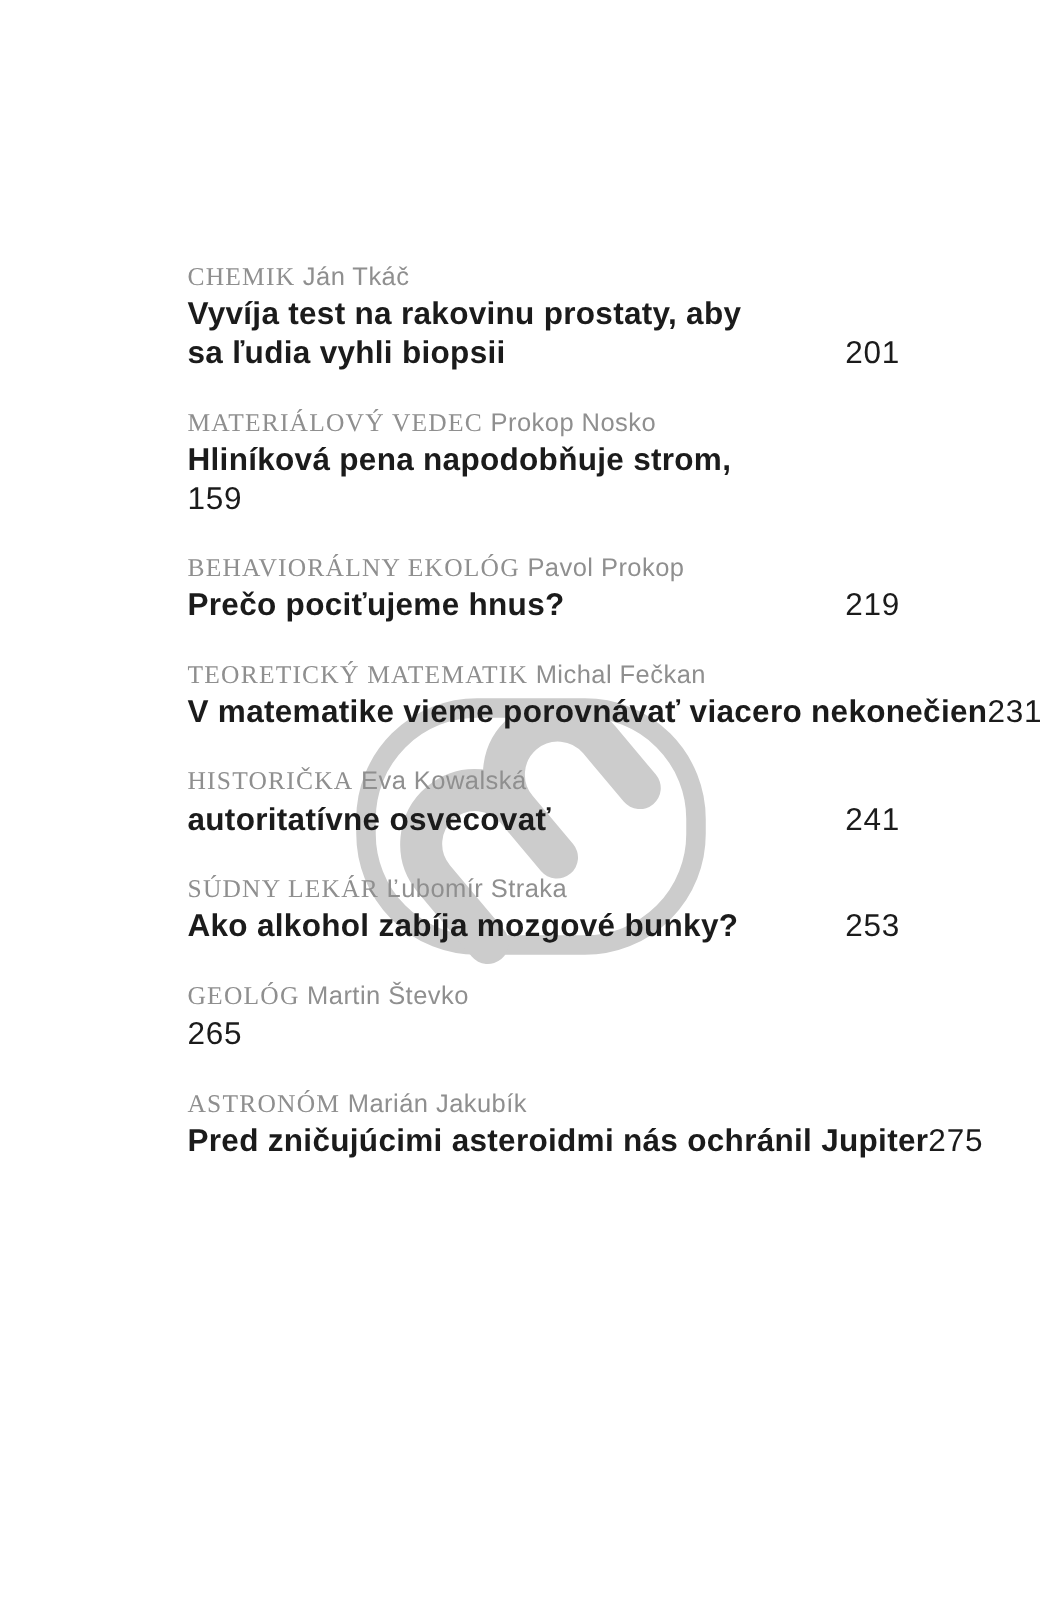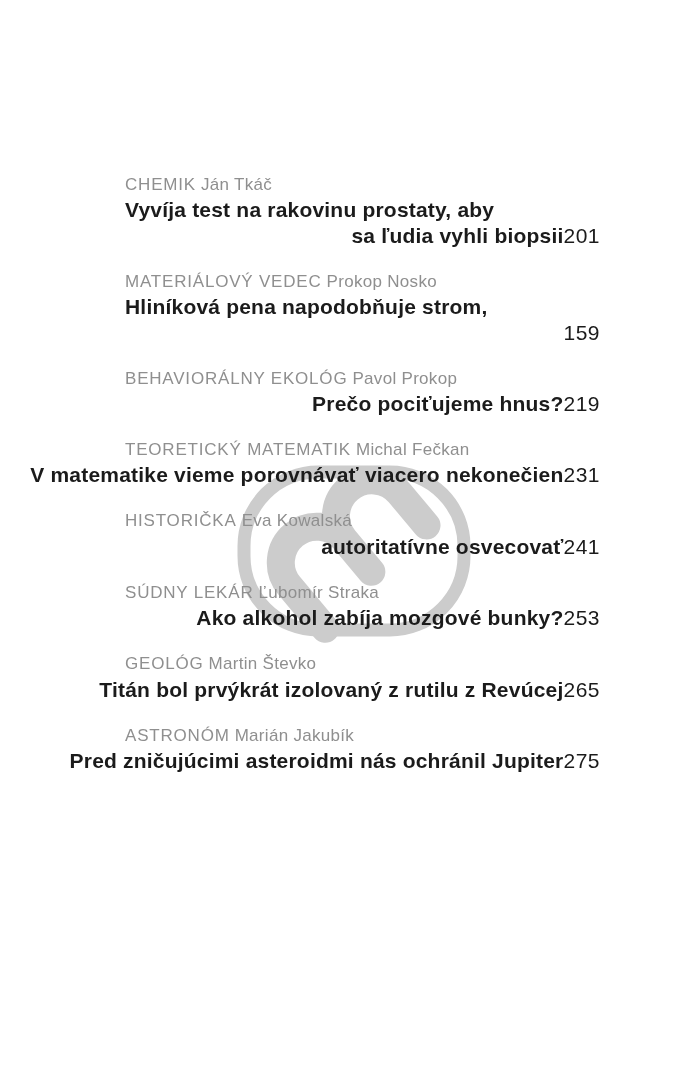--- a/index.html
+++ b/index.html
@@ -26,32 +26,32 @@
   }
   .entry{margin-bottom:20.6px;}
   .label{
     line-height:25.4px;
     font-size:17px;
     font-weight:500;
     color:#8f8f8f;
     letter-spacing:0.3px;
     white-space:nowrap;
   }
-  .label .profession{letter-spacing:0.8px;}
+  .label .profession{letter-spacing:0.8px;font-family:Liberation Serif, serif;}
   .row{
     line-height:25.4px;
     font-size:21px;
     font-weight:700;
     color:#1b1b1b;
     letter-spacing:0.2px;
     white-space:nowrap;
   }
   .row.last{
     display:flex;
-    justify-content:flex-end;
+    justify-content:space-between;
     align-items:baseline;
   }
   .pg{
     font-weight:400;
     color:#1b1b1b;
     letter-spacing:0.5px;
   }
 </style>
 </head>
 <body>
@@ -135,21 +135,20 @@
         <span class="pg">253</span>
       </div>
     </div>
 
     <div class="entry">
       <div class="label">
         <span class="profession">GEOLÓG</span>
         <span class="person">Martin Števko</span>
       </div>
       <div class="row last">
-        <span>Titán bol prvýkrát izolovaný z rutilu z Revúcej</span>
         <span class="pg">265</span>
       </div>
     </div>
 
     <div class="entry">
       <div class="label">
         <span class="profession">ASTRONÓM</span>
         <span class="person">Marián Jakubík</span>
       </div>
       <div class="row last">

